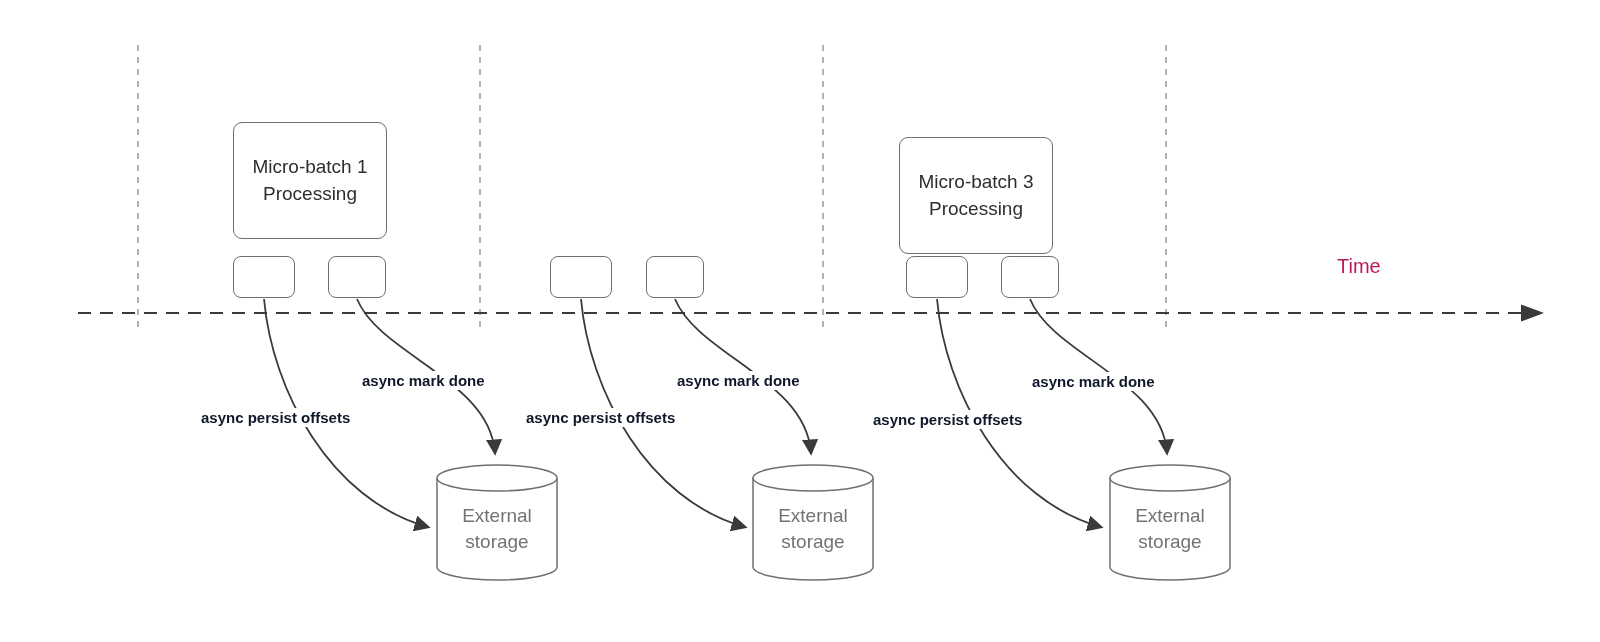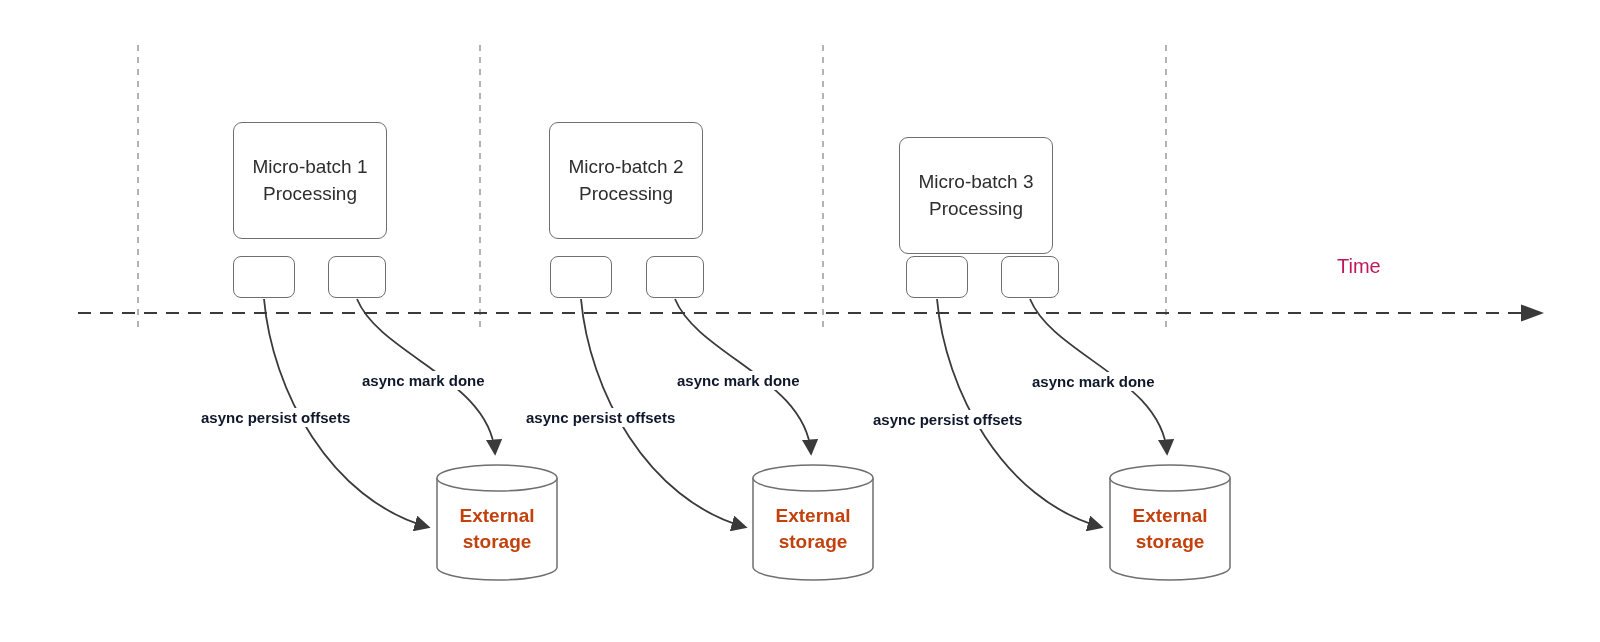--- a/index.html
+++ b/index.html
@@ -60,23 +60,22 @@
     padding: 1px 2px;
     z-index: 3;
     white-space: nowrap;
   }
   .storage-label {
     position: absolute;
     width: 104px;
     text-align: center;
     font-size: 19px;
     line-height: 1.38;
-    color: #c2410c;
+    color: #737373;
     z-index: 3;
-    font-weight: bold;
   }
   .time-label {
     position: absolute;
     font-size: 20px;
     color: #be185d;
     z-index: 3;
   }
 </style>
 </head>
 <body>
@@ -125,23 +124,20 @@
 
   <div class="batch-box" style="left:233px; top:122px;">
     <span>Micro-batch 1 Processing</span>
   </div>
   <div class="small-box" style="left:233px; top:256px;"></div>
   <div class="small-box" style="left:328px; top:256px; width:58px;"></div>
   <div class="flow-label" style="left:199px; top:408px;">async persist offsets</div>
   <div class="flow-label" style="left:360px; top:371px;">async mark done</div>
   <div class="storage-label" style="left:445px; top:503px;">External storage</div>
 
-  <div class="batch-box" style="left:549px; top:122px;">
-    <span>Micro-batch 2 Processing</span>
-  </div>
   <div class="small-box" style="left:550px; top:256px;"></div>
   <div class="small-box" style="left:646px; top:256px; width:58px;"></div>
   <div class="flow-label" style="left:524px; top:408px;">async persist offsets</div>
   <div class="flow-label" style="left:675px; top:371px;">async mark done</div>
   <div class="storage-label" style="left:761px; top:503px;">External storage</div>
 
   <div class="batch-box" style="left:899px; top:137px;">
     <span>Micro-batch 3 Processing</span>
   </div>
   <div class="small-box" style="left:906px; top:256px;"></div>

